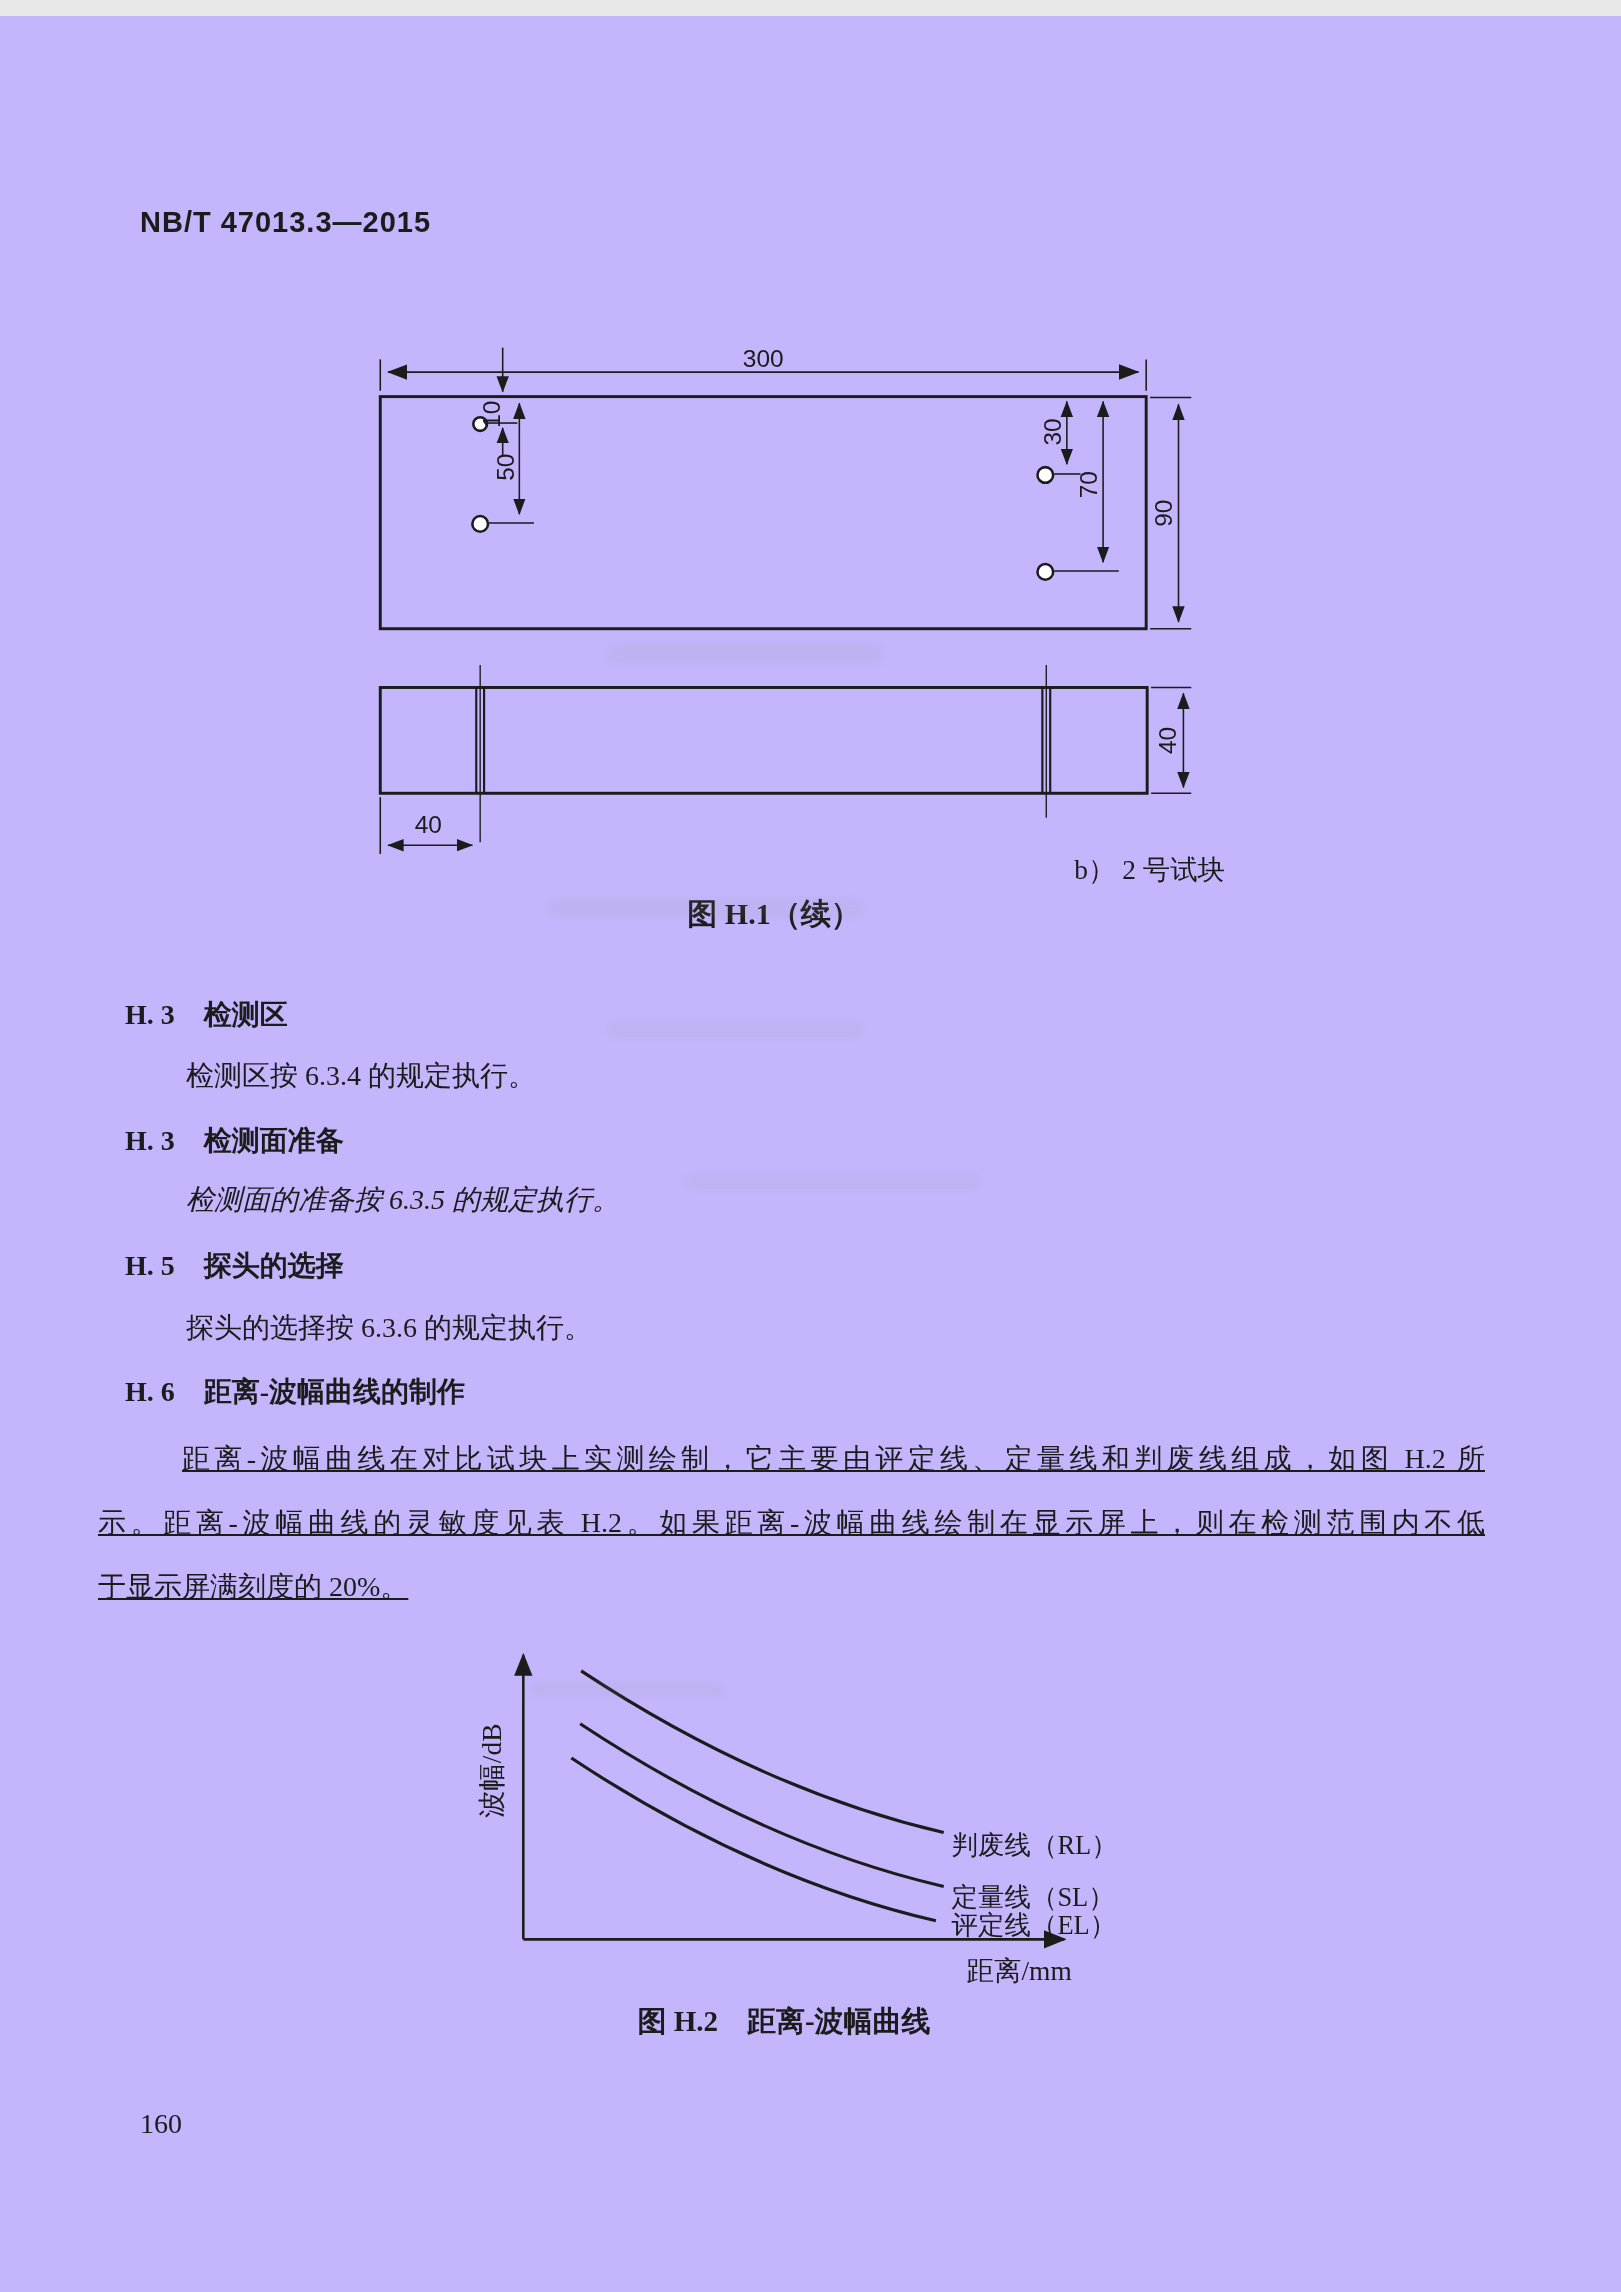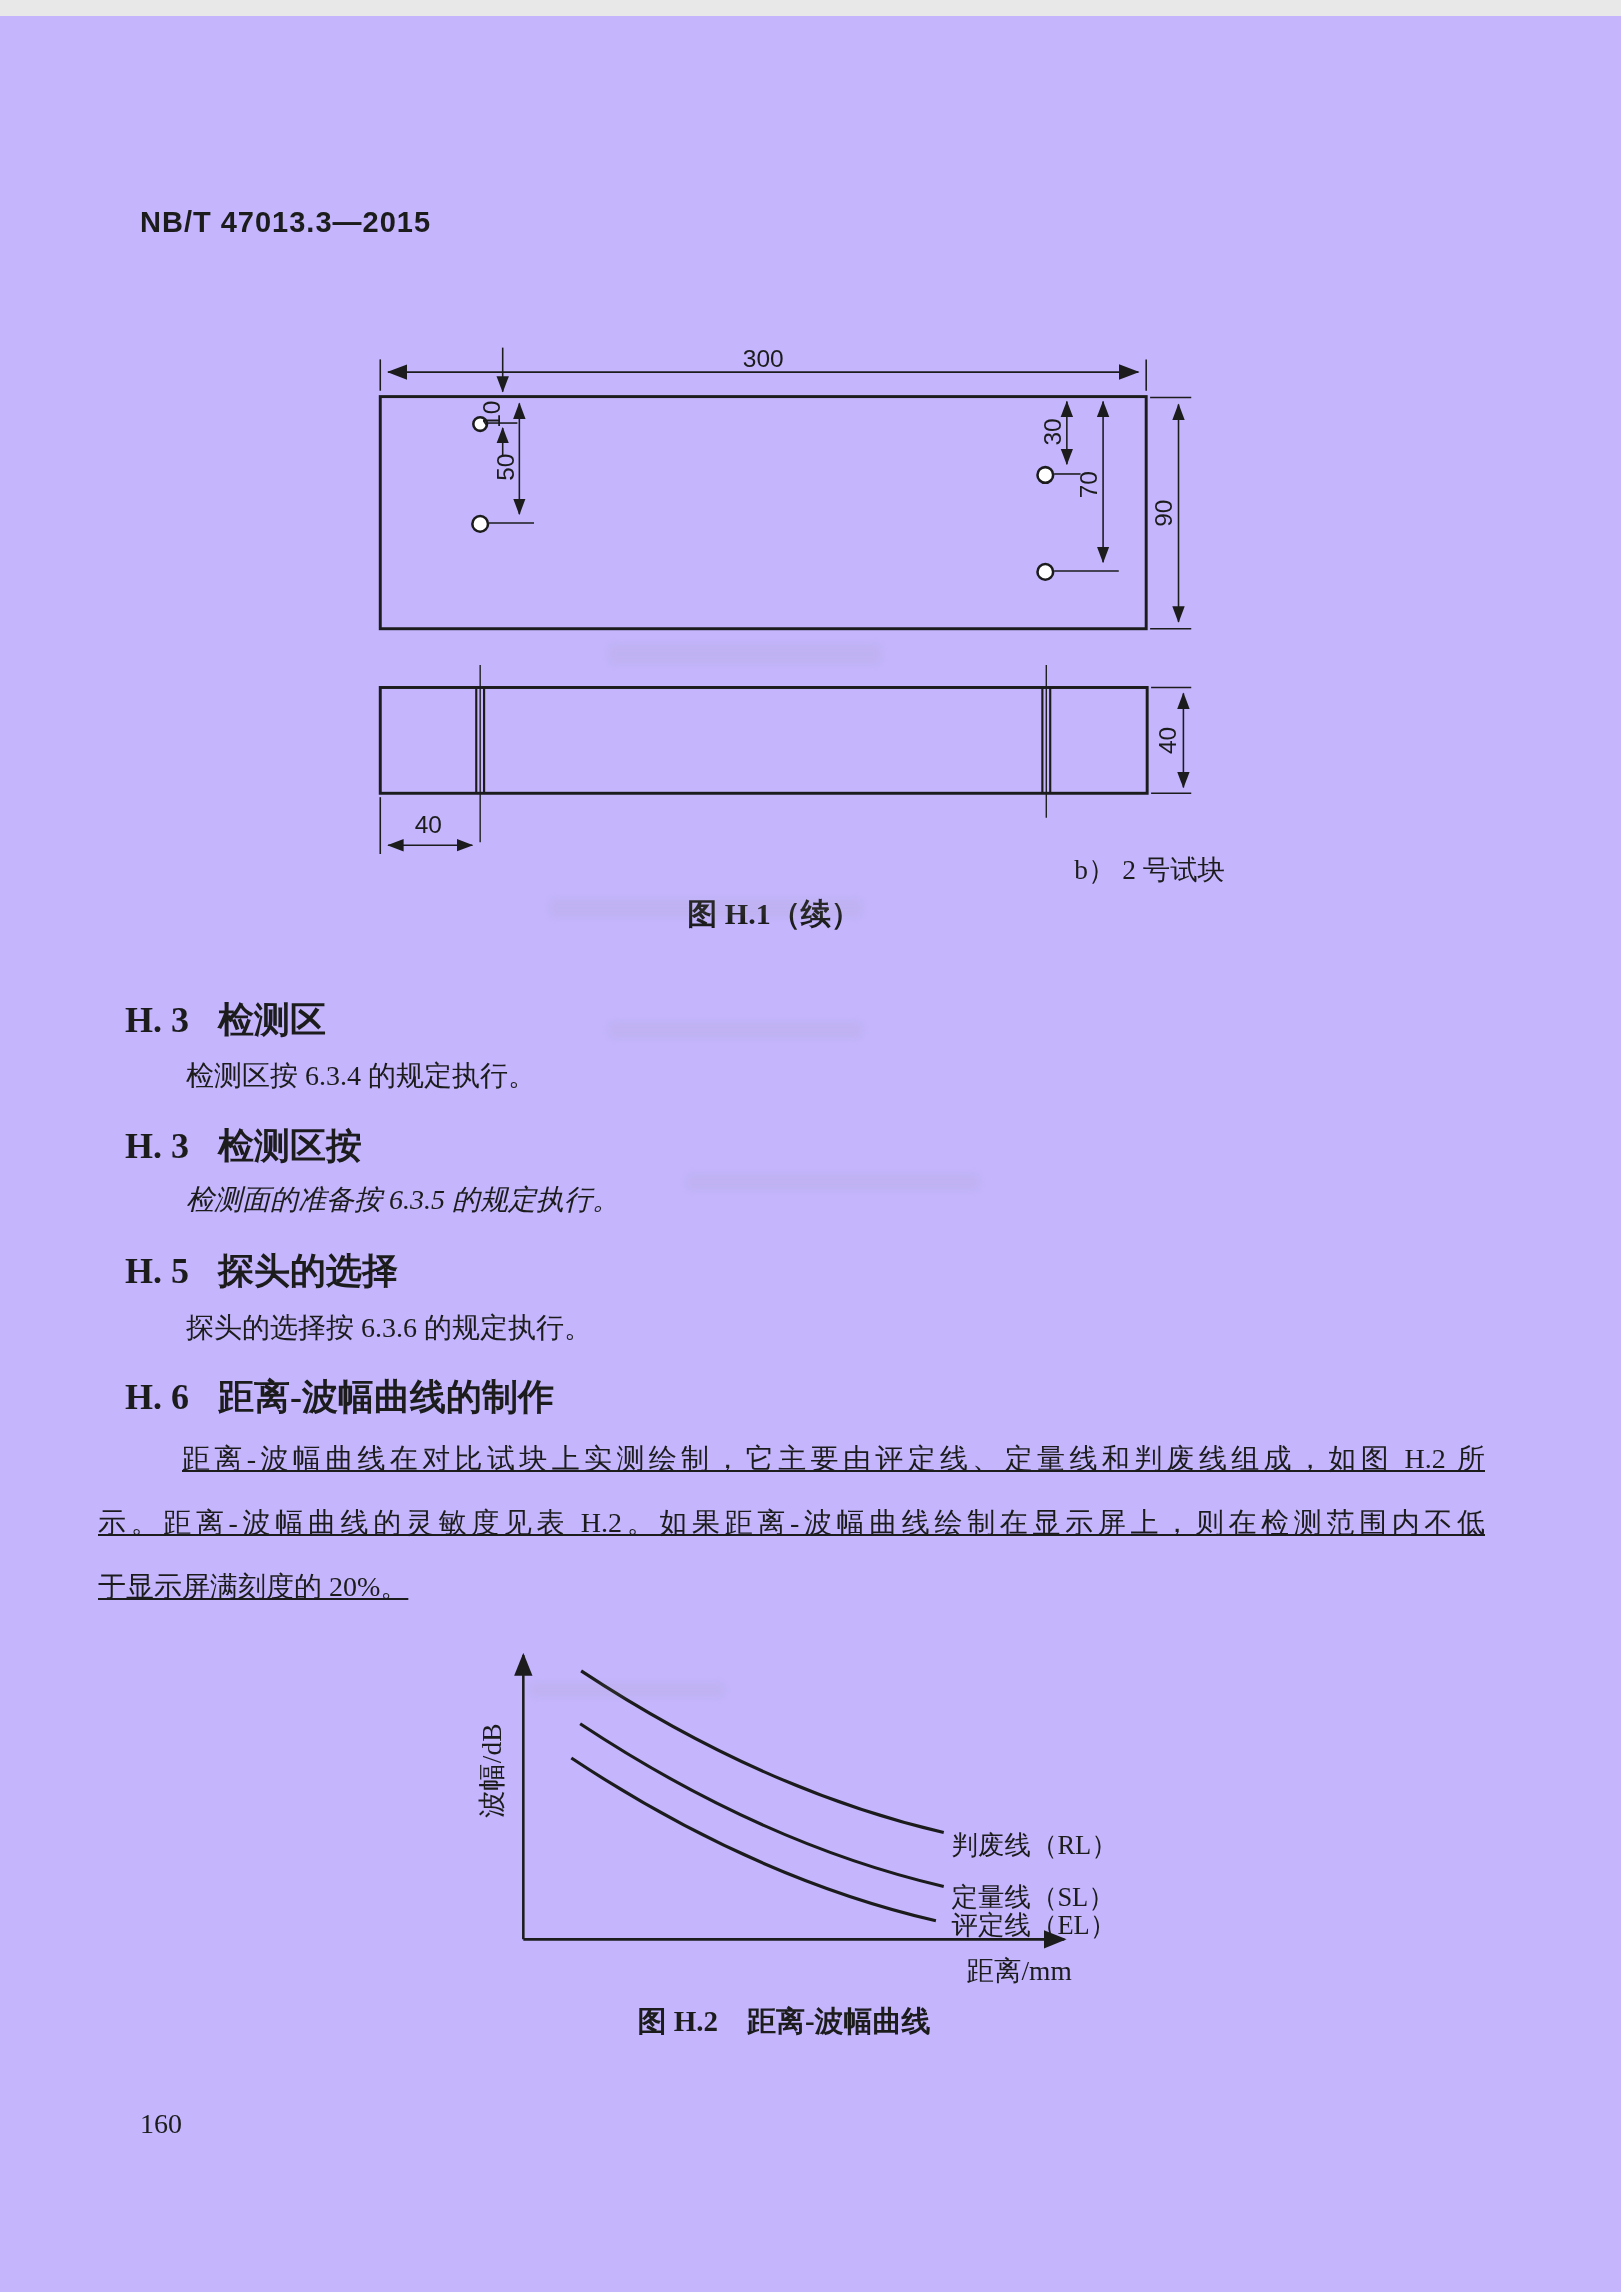--- a/index.html
+++ b/index.html
@@ -16,21 +16,21 @@
   .std-code{
     left:140px;top:190px;
     font-family:"Liberation Sans","DejaVu Sans",sans-serif;
     font-weight:bold;font-size:29px;letter-spacing:1px;
   }
   .fig-svg{left:323px;top:314px;}
   .chart-svg{left:441px;top:1598px;}
   .cap-sub{left:323px;top:836px;width:902px;text-align:right;font-size:27.4px;}
   .cap-main{left:323px;top:878px;width:902px;text-align:center;font-size:30px;font-weight:bold;}
   .cap-h2{left:441px;top:1986px;width:686px;text-align:center;font-size:29px;font-weight:bold;}
-  .sec-head{left:125px;font-size:36px;font-weight:bold;white-space:nowrap;}
+  .sec-head{left:125px;font-size:28px;font-weight:bold;white-space:nowrap;}
   .sec-head .sec-title{margin-left:29px;}
   .sec-body{left:186px;font-size:28px;white-space:nowrap;}
   .para{
     left:98px;width:1387px;
     font-size:28px;line-height:64px;
   }
   .para .pline{
     text-align:justify;text-align-last:justify;
     -moz-text-align-last:justify;
     text-justify:inter-character;
@@ -120,21 +120,21 @@
 
   <div class="abs cap-sub">b） 2 号试块</div>
   <div class="abs cap-main">图 H.1（续）</div>
 
   <div class="abs sec-head" style="top:980px;">
     <span class="sec-id">H. 3</span><span class="sec-title">检测区</span>
   </div>
   <div class="abs sec-body" style="top:1041px;">检测区按 6.3.4 的规定执行。</div>
 
   <div class="abs sec-head" style="top:1106px;">
-    <span class="sec-id">H. 3</span><span class="sec-title">检测区按</span>
+    <span class="sec-id">H. 3</span><span class="sec-title">检测面准备</span>
   </div>
   <div class="abs sec-body" style="top:1165px;font-style:italic;">检测面的准备按 6.3.5 的规定执行。</div>
 
   <div class="abs sec-head" style="top:1231px;">
     <span class="sec-id">H. 5</span><span class="sec-title">探头的选择</span>
   </div>
   <div class="abs sec-body" style="top:1293px;">探头的选择按 6.3.6 的规定执行。</div>
 
   <div class="abs sec-head" style="top:1357px;">
     <span class="sec-id">H. 6</span><span class="sec-title">距离-波幅曲线的制作</span>

